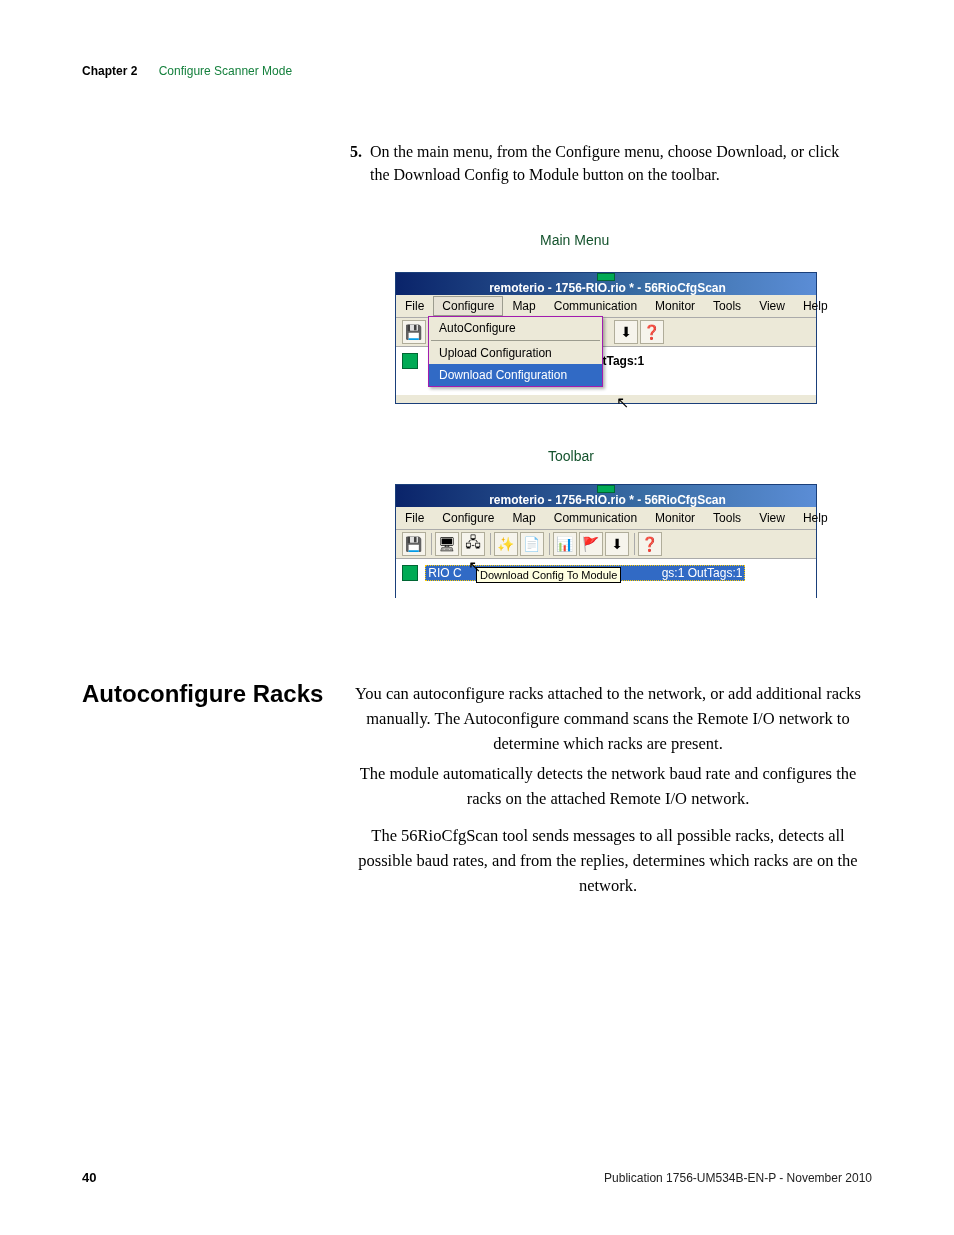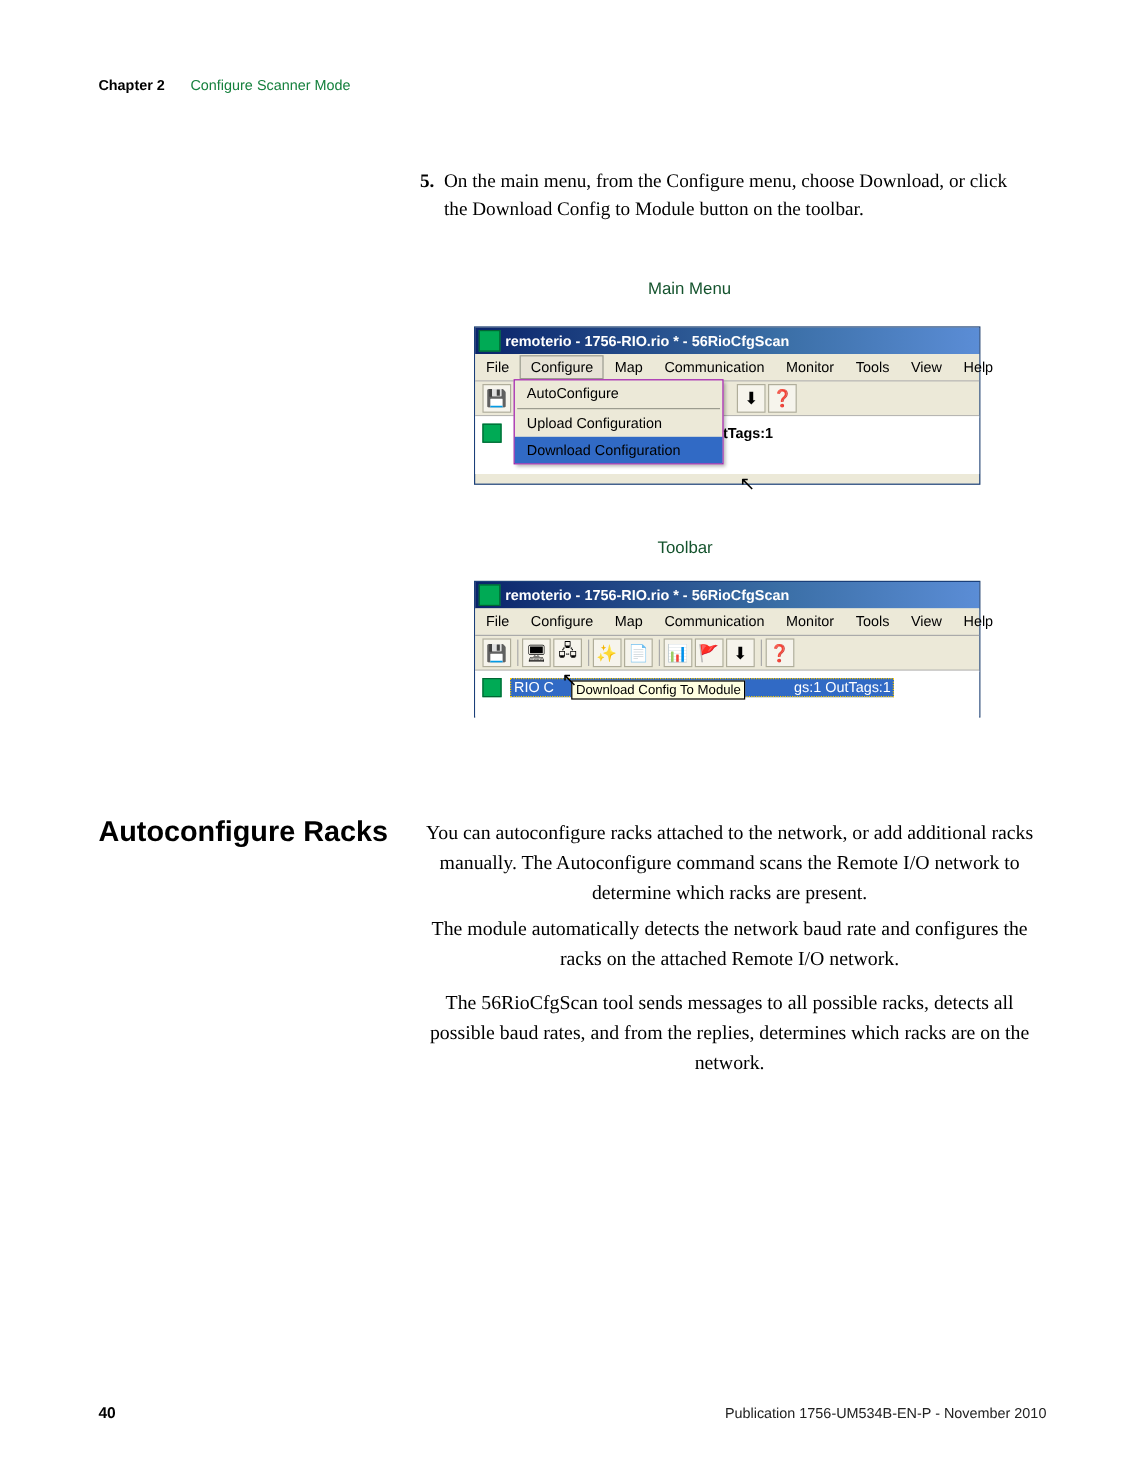--- a/index.html
+++ b/index.html
@@ -54,20 +54,21 @@
   }
   .titlebar {
     height: 22px;
     background: linear-gradient(90deg, #0a246a 0%, #3a6ea5 60%, #5b8dd6 100%);
     color: #fff;
     display: flex;
     align-items: center;
     padding-left: 3px;
     font-weight: 700;
     font-size: 12px;
+    flex-direction: column;
   }
   .titlebar .icon {
     width: 16px; height: 16px;
     background: #0a5; border:1px solid #063;
     margin-right: 4px;
     display: inline-block;
   }
   .menubar {
     height: 22px;
     background: #ece9d8;
@@ -130,21 +131,21 @@
     box-shadow: 2px 2px 3px rgba(0,0,0,.3);
     width: 173px;
     z-index: 5;
   }
   .dropdown .ditem {
     padding: 4px 10px;
     font-size: 12px;
   }
   .dropdown .ditem.hover {
     background: #316ac5;
-    color: #000000;
+    color: #ffffff;
   }
 
   .tooltip {
     position: absolute;
     background: #ffffe1;
     border: 1px solid #000;
     font-family: "Tahoma", Arial, sans-serif;
     font-size: 11px;
     padding: 1px 3px;
     z-index: 9;

